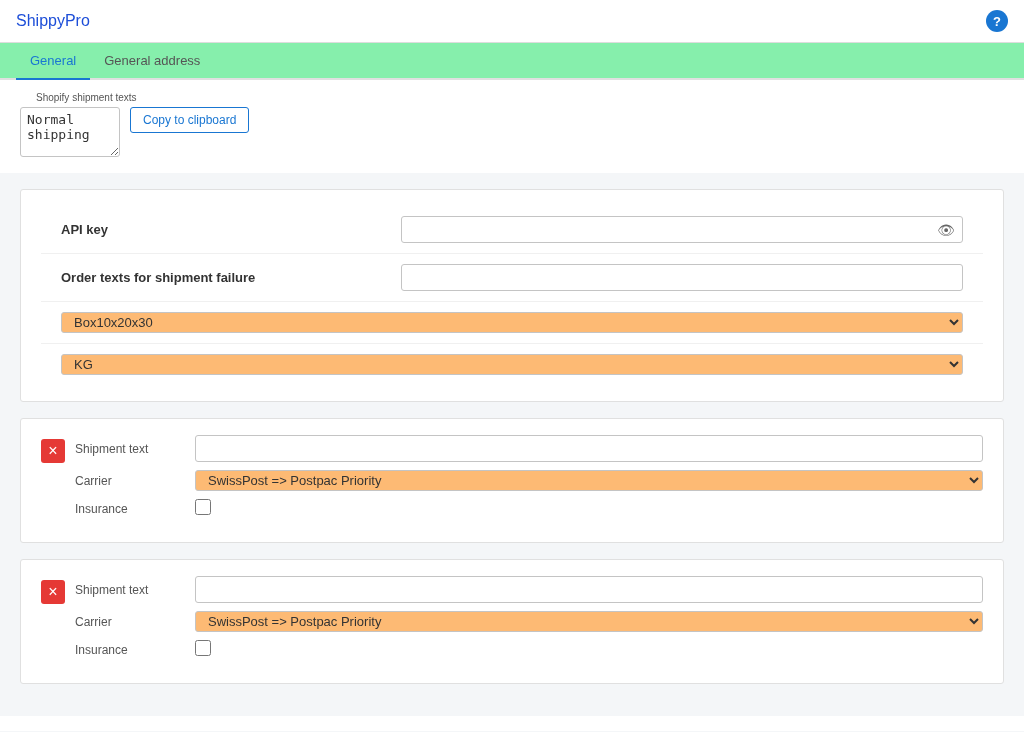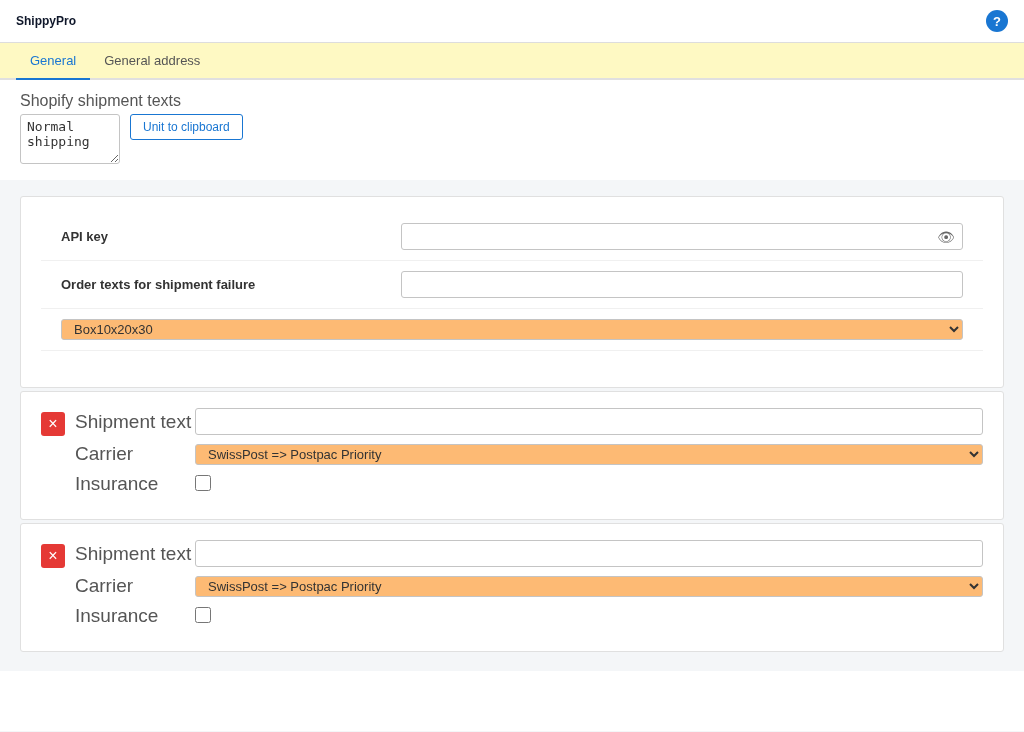--- a/index.html
+++ b/index.html
@@ -11,43 +11,43 @@
     }
     .app-header {
       background: #fff;
       padding: 10px 16px;
       border-bottom: 1px solid #ddd;
       display: flex;
       align-items: center;
       justify-content: space-between;
     }
     .app-title {
-      font-size: 12px;
-      font-weight: 700;
-      color: #0f172a;
+      font-size: 16px;
+      font-weight: 400;
+      color: #1d4ed8;
     }
     .help-icon {
       width: 22px; height: 22px;
       background: #1976d2;
       border-radius: 50%;
       color: #fff;
       display: flex; align-items: center; justify-content: center;
       font-size: 13px; font-weight: bold;
       cursor: pointer;
     }
     .content {
       padding: 0;
       background: #fff;
       min-height: calc(100vh - 44px);
     }
     .tabs {
       display: flex;
       border-bottom: 2px solid #e0e0e0;
       padding: 0 16px;
-      background: #fef9c3;
+      background: #86efac;
     }
     .tab {
       padding: 10px 14px;
       cursor: pointer;
       font-size: 13px;
       color: #555;
       border-bottom: 2px solid transparent;
       margin-bottom: -2px;
     }
     .tab.active {
@@ -56,30 +56,31 @@
     }
     .main-content {
       padding: 16px 20px;
       background: #f4f6f8;
     }
     .section {
       background: #fff;
       border: 1px solid #e0e0e0;
       border-radius: 3px;
       padding: 16px 20px;
-      margin-bottom: 3px;
+      margin-bottom: 16px;
     }
     .shopify-section {
       background: #fff;
       padding: 12px 20px 16px;
     }
     .shopify-label {
-      font-size: 16px;
+      font-size: 10px;
       color: #555;
       margin-bottom: 4px;
+      margin-left: 16px;
     }
     .shopify-textarea-row {
       display: flex;
       align-items: flex-start;
       gap: 10px;
     }
     textarea {
       border: 1px solid #c4c4c4;
       border-radius: 3px;
       padding: 4px 6px;
@@ -158,21 +159,21 @@
       flex: 1;
     }
     .rule-field-row {
       display: flex;
       align-items: center;
       margin-bottom: 8px;
     }
     .rule-field-label {
       width: 120px;
       min-width: 120px;
-      font-size: 19px;
+      font-size: 12px;
       color: #555;
     }
     .rule-field-control {
       flex: 1;
     }
     input[type="checkbox"] {
       width: 16px; height: 16px;
       cursor: pointer;
     }
     .field-row {
@@ -202,21 +203,21 @@
 <div class="content">
   <div class="tabs">
     <div class="tab active">General</div>
     <div class="tab">General address</div>
   </div>
 
   <div class="shopify-section">
     <div class="shopify-label">Shopify shipment texts</div>
     <div class="shopify-textarea-row">
       <textarea style="">Normal shipping</textarea>
-      <button class="btn-clipboard">Unit to clipboard</button>
+      <button class="btn-clipboard">Copy to clipboard</button>
     </div>
   </div>
 
   <div class="main-content">
 
     <div class="section">
       <div class="field-row">
         <div class="field-label">API key</div>
         <div class="field-control">
           <div class="input-with-icon">
@@ -235,20 +236,26 @@
 
       <div class="field-row">
         <div class="field-control">
           <select>
             <option>Box10x20x30</option>
           </select>
         </div>
       </div>
 
       <div class="field-row">
+        <div class="field-control">
+          <select>
+            <option>KG</option>
+            <option>LB</option>
+          </select>
+        </div>
       </div>
     </div>
 
     <div class="section">
       <div class="rule-row">
         <button class="rule-delete-btn">×</button>
         <div class="rule-fields">
           <div class="rule-field-row">
             <div class="rule-field-label">Shipment text</div>
             <div class="rule-field-control">

